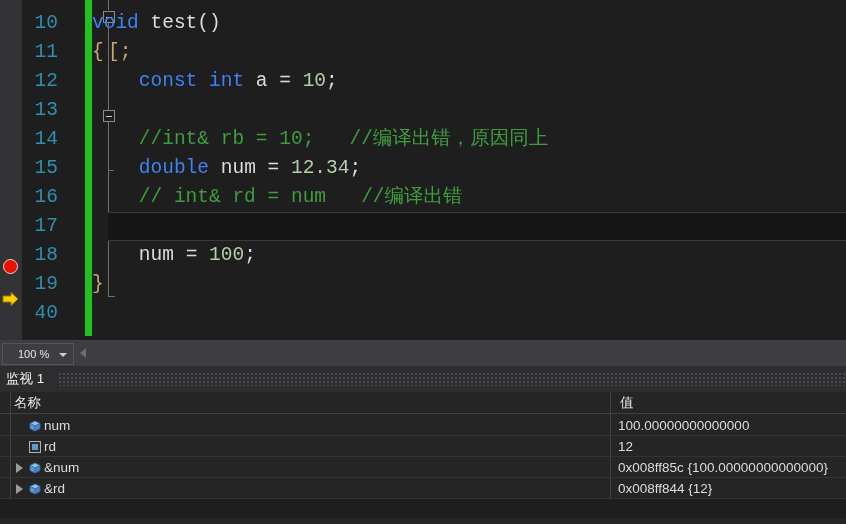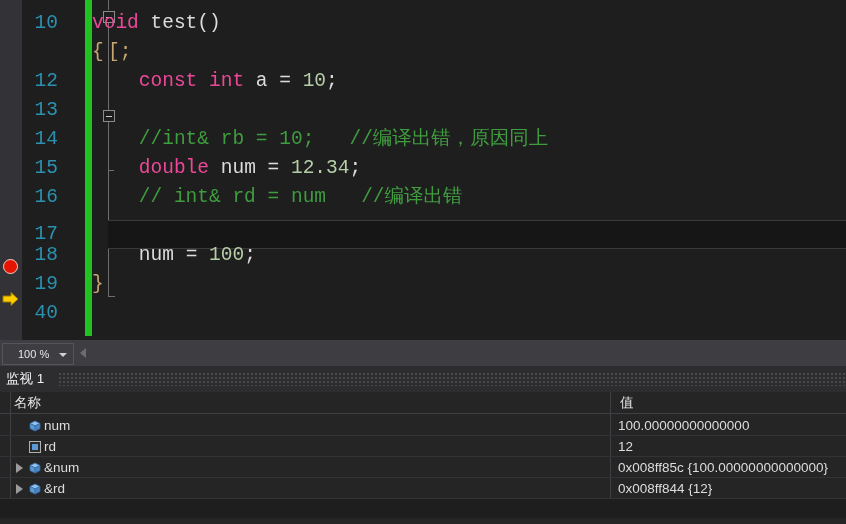--- a/index.html
+++ b/index.html
@@ -59,21 +59,21 @@
   }
   .codetext {
     position: absolute; left: 92px; white-space: pre;
     font-family: "Liberation Mono", monospace;
     font-size: 19.5px; line-height: 29px;
   }
   .hl-box {
     position: absolute; left: 108px; top: 0; right: 0; height: 29px;
     background: #161616; border-top: 1px solid #3a3a3a; border-bottom: 1px solid #3a3a3a;
   }
-  .kw    { color: #ec4899; }
+  .kw    { color: #3b82f6; }
   .id    { color: #dcdcdc; }
   .num   { color: #b5cea8; }
   .punct { color: #dcdcdc; }
   .cmt   { color: #3f9c3f; }
   .brace { color: #c8a870; }
 
   
   .outline-guide {
     position: absolute; left: 16px; width: 1px; background: #6e6e6e;
   }
@@ -206,27 +206,27 @@
       <div class="fold-box" style="top:110px;"></div>
     </div>
 
     <div class="row" style="top:-20px;">
       <span class="lnum"></span>
       <span class="codetext brace" style="left:108px;">[;</span>
     </div>
 
     <div id="editor-rows">
         <div class="row" style="top: 9px;"><span class="lnum">10</span><span class="codetext"><span class="kw">void</span><span class="id"> test</span><span class="punct">()</span></span></div>
-        <div class="row" style="top: 38px;"><span class="codetext"><span class="brace">{</span></span></div>
+        <div class="row" style="top: 38px;"><span class="lnum">11</span><span class="codetext"><span class="brace">{</span></span></div>
         <div class="row" style="top: 67px;"><span class="lnum">12</span><span class="codetext"><span class="kw">    const int</span><span class="id"> a </span><span class="punct">= </span><span class="num">10</span><span class="punct">;</span></span></div>
         <div class="row" style="top: 96px;"><span class="lnum">13</span></div>
         <div class="row" style="top: 125px; text-decoration: underline;"><span class="lnum">14</span><span class="codetext"><span class="cmt">    //int&amp; rb = 10;   //编译出错，原因同上</span></span></div>
         <div class="row" style="top: 154px;"><span class="lnum">15</span><span class="codetext"><span class="kw">    double</span><span class="id"> num </span><span class="punct">= </span><span class="num">12.34</span><span class="punct">;</span></span></div>
         <div class="row" style="top: 183px;"><span class="lnum">16</span><span class="codetext"><span class="cmt">    // int&amp; rd = num   //编译出错</span></span></div>
-        <div class="row" style="top: 220px;"><div class="hl-box"></div><span class="lnum">17</span></div>
+        <div class="row" style="top: 212px;"><div class="hl-box"></div><span class="lnum">17</span></div>
         <div class="row" style="top: 241px;"><span class="lnum">18</span><span class="codetext"><span class="id">    num </span><span class="punct">= </span><span class="num">100</span><span class="punct">;</span></span></div>
         <div class="row" style="top: 270px;"><span class="lnum">19</span><span class="codetext"><span class="brace">}</span></span></div>
         <div class="row" style="top: 299px;"><span class="lnum">40</span><span class="codetext"></span></div>
       </div>
 
   </div>
 
   <div class="zoombar">
     <div class="zoom-combo">
       <span>100 %</span>

